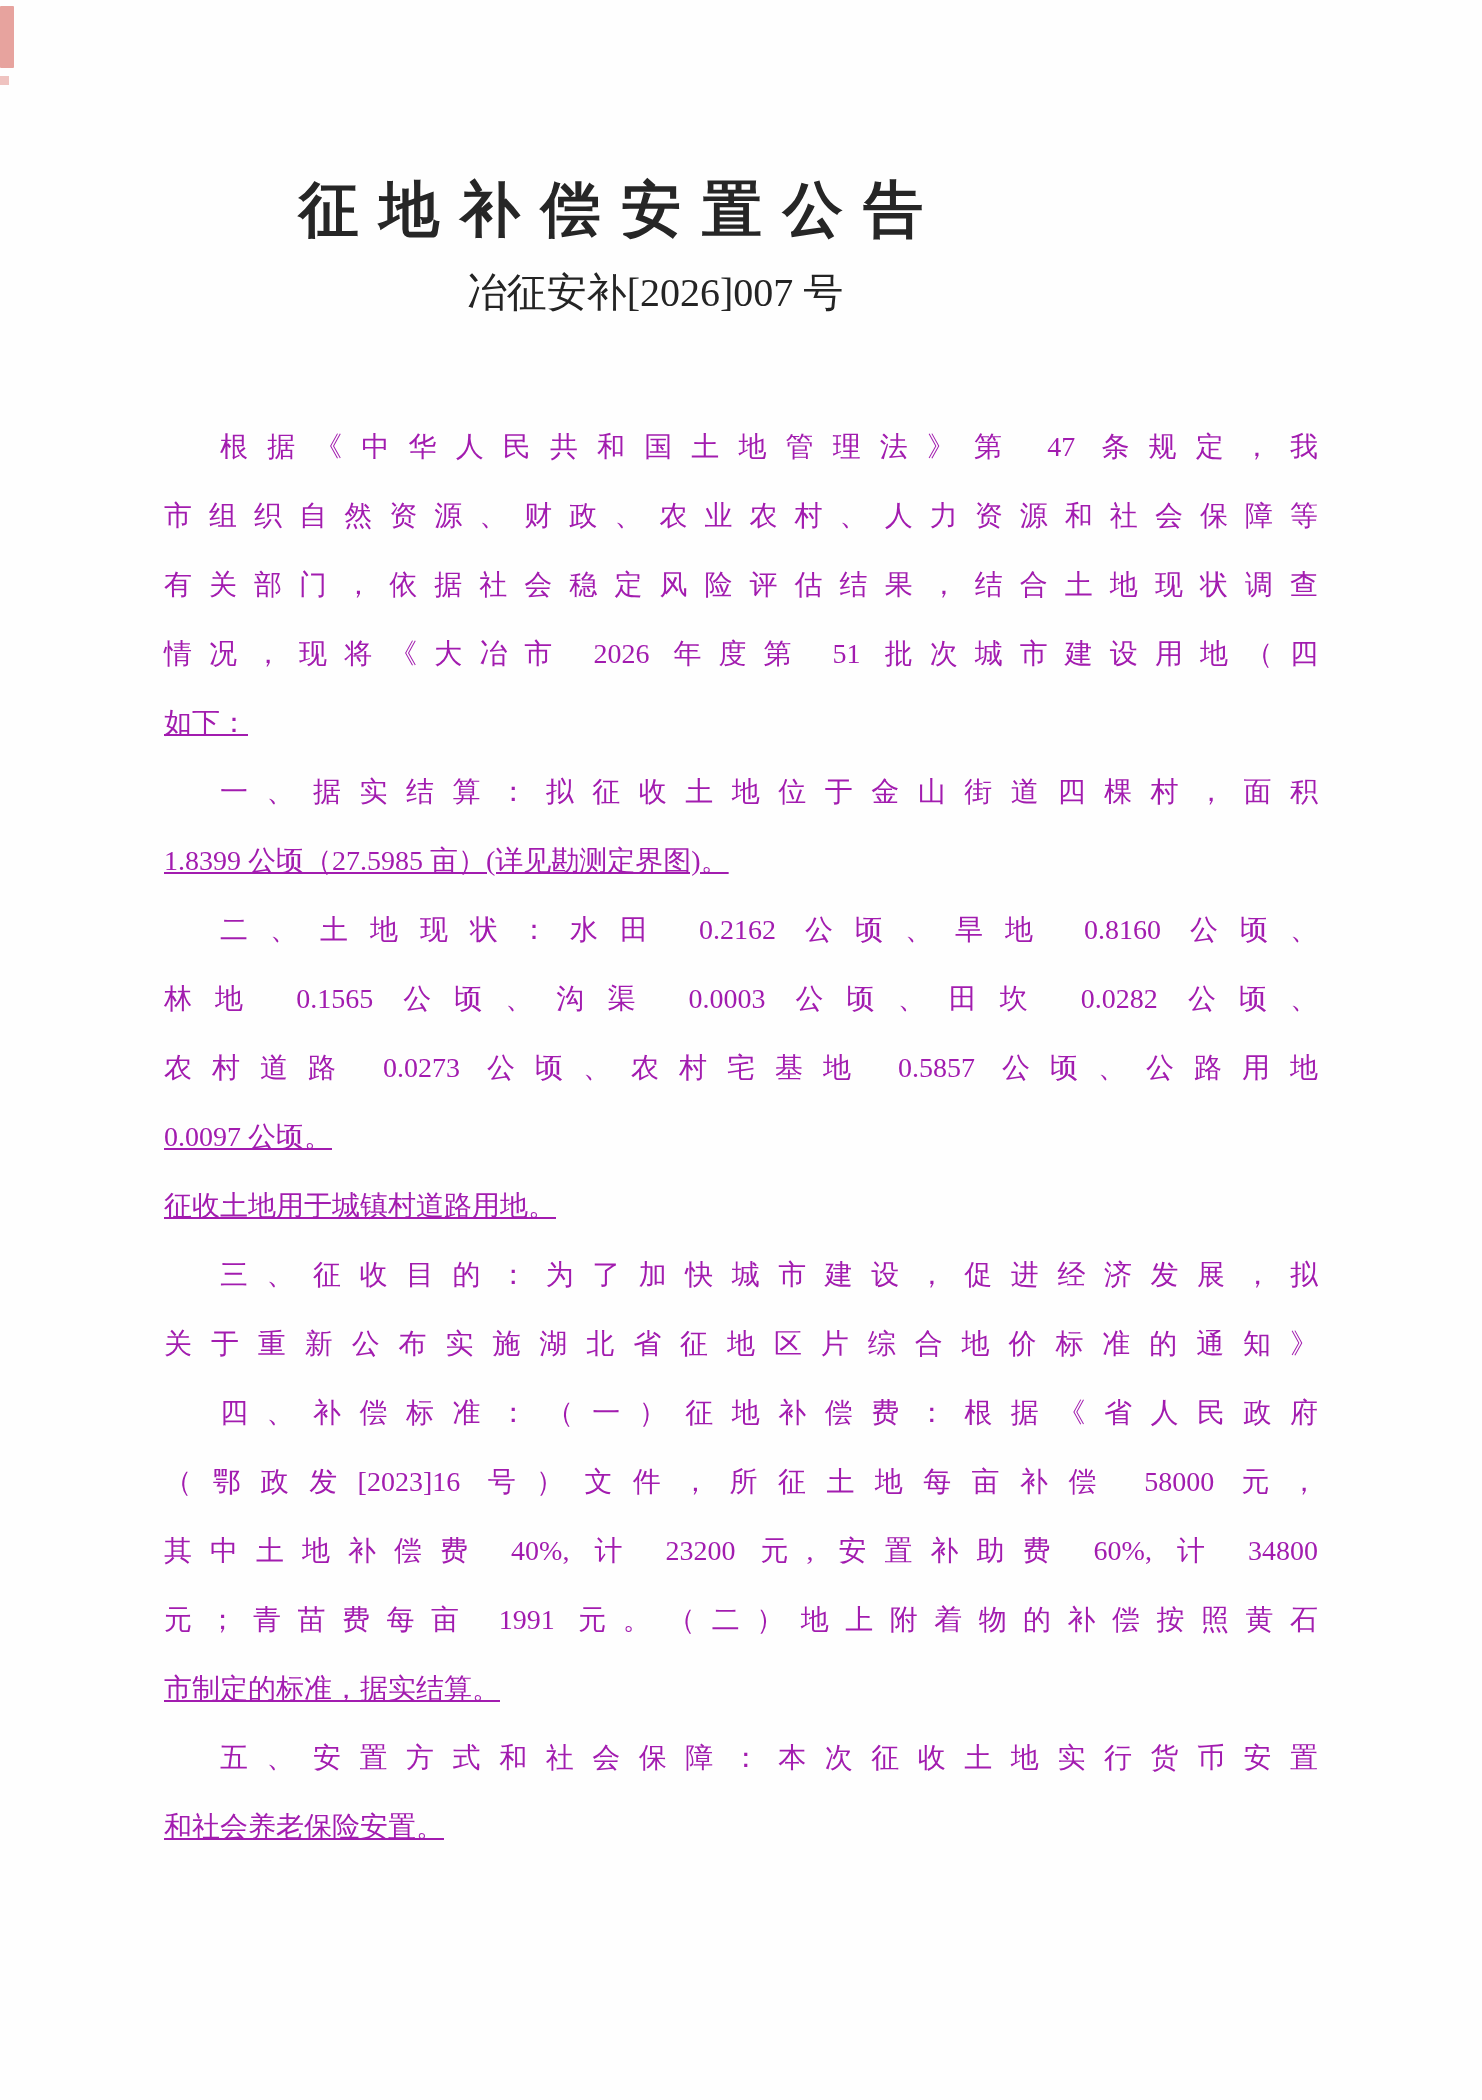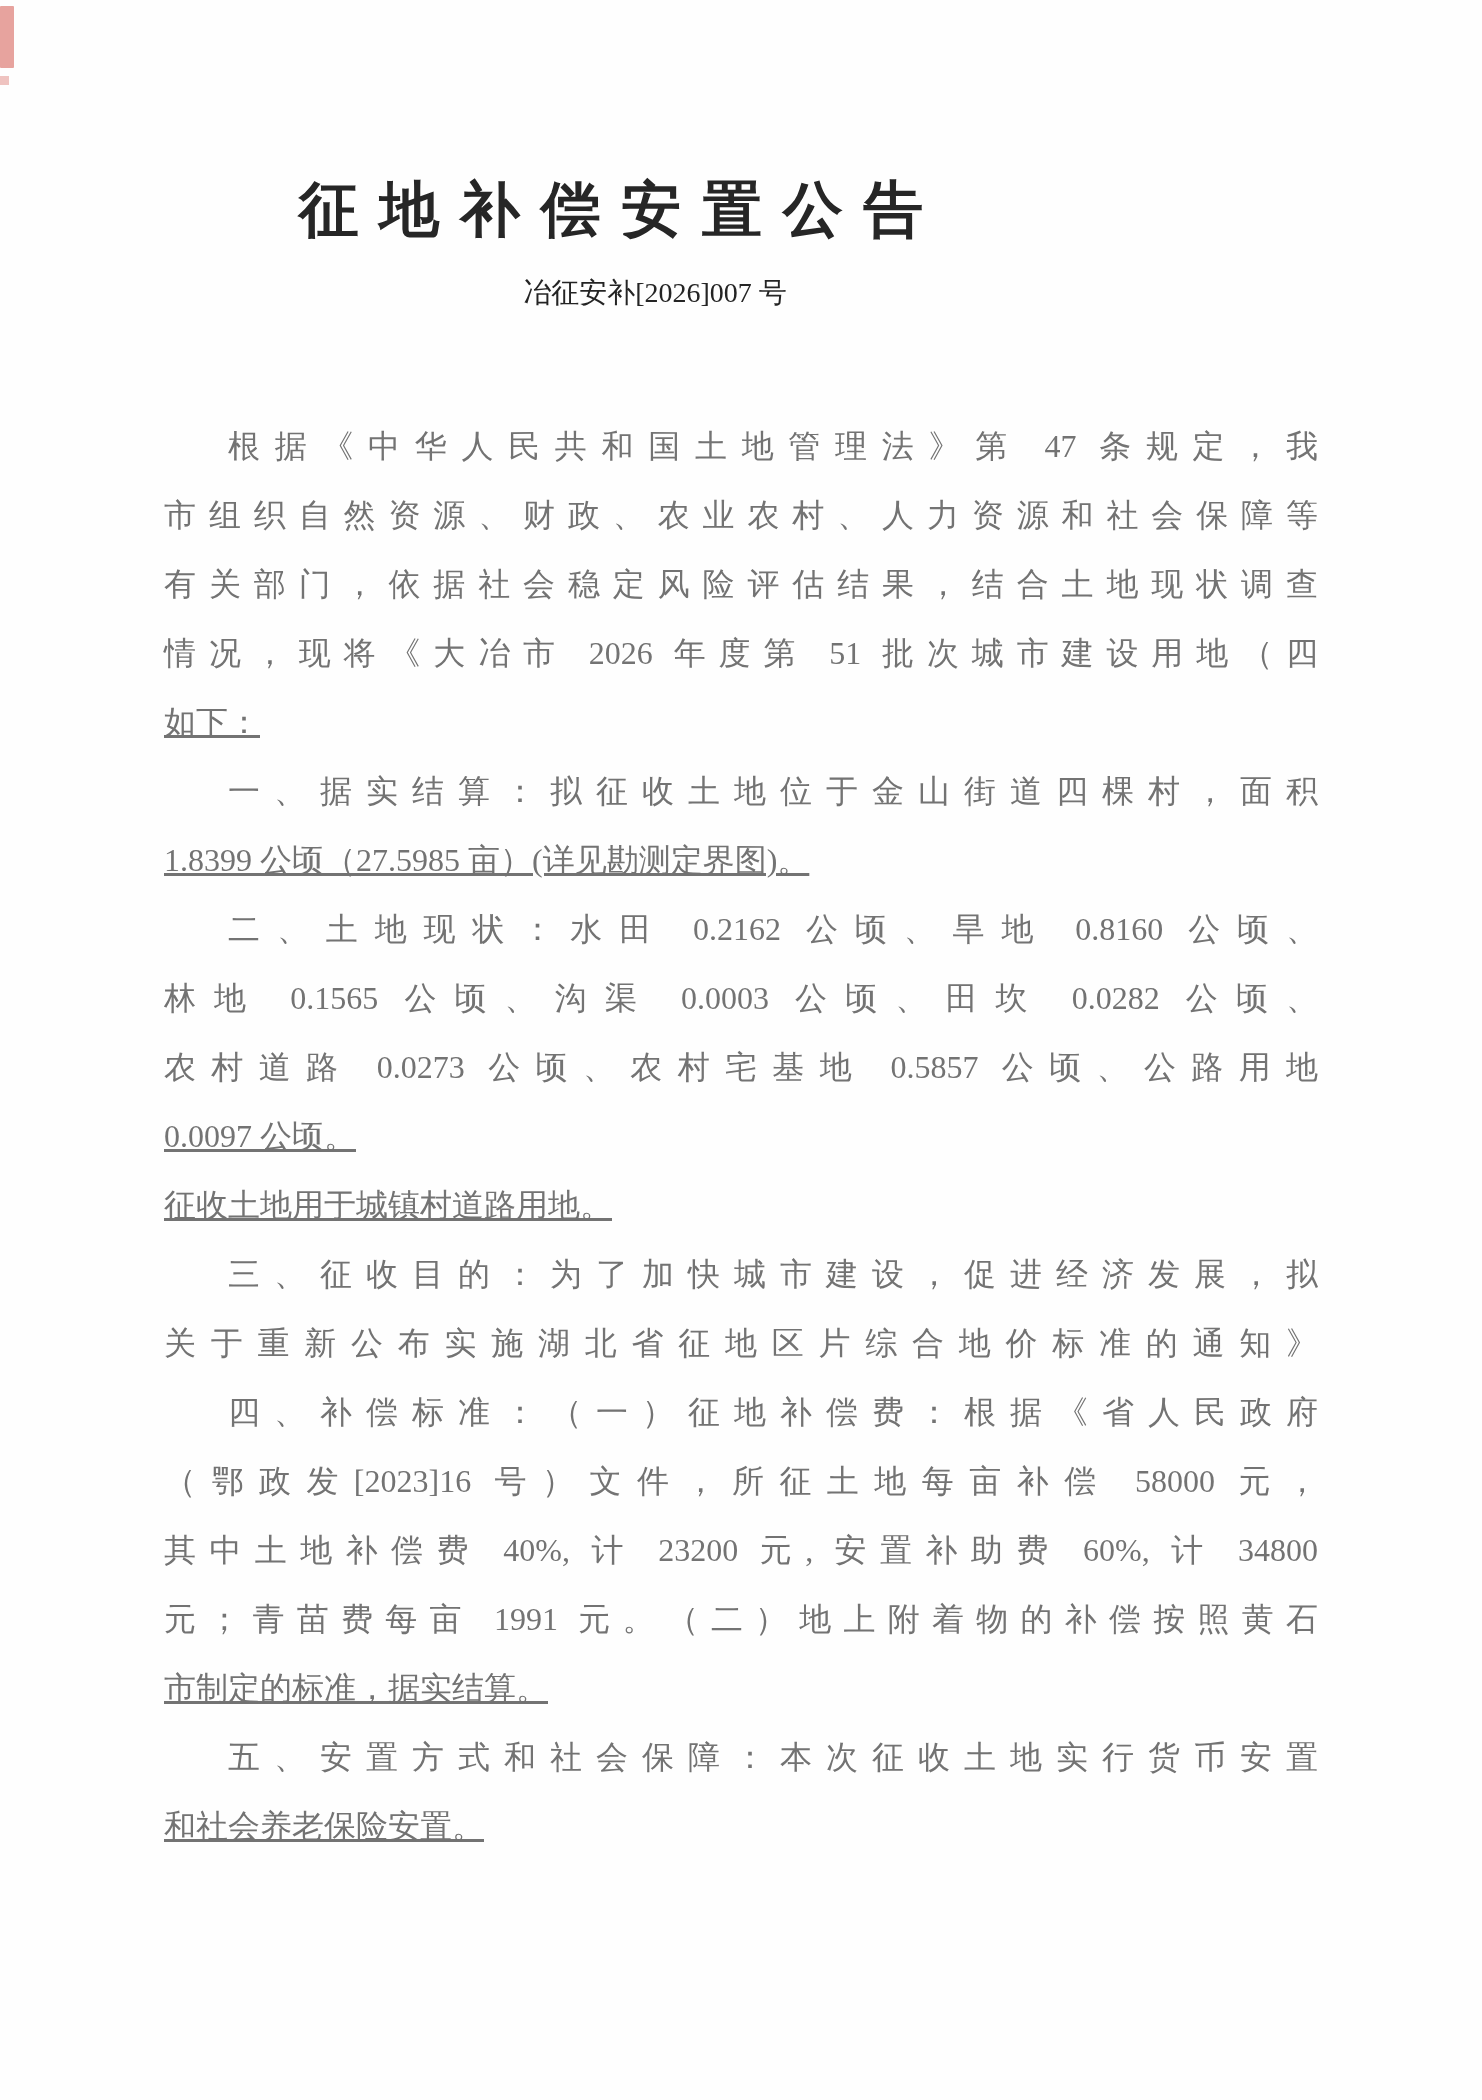--- a/index.html
+++ b/index.html
@@ -51,37 +51,37 @@
     color: #262626;
     letter-spacing: 2px;
     white-space: nowrap;
   }
   .doc-number {
     position: absolute;
     left: 0;
     top: 266px;
     width: 1310px;
     text-align: center;
-    font-size: 28px;
+    font-size: 40px;
     line-height: 54px;
     color: #242424;
   }
   .body-text {
     position: absolute;
     left: 164px;
     top: 412px;
     width: 1154px;
   }
   .line {
     height: 69px;
     line-height: 69px;
-    font-size: 32px;
+    font-size: 28px;
     text-align: justify;
     text-align-last: justify;
-    color: #737373;
+    color: #a21caf;
     white-space: normal;
   }
   
   .line.indent { text-indent: 2em; }
   
   .line.pend { text-align-last: left; text-decoration: underline; }
 </style>
 </head>
 <body>
 

